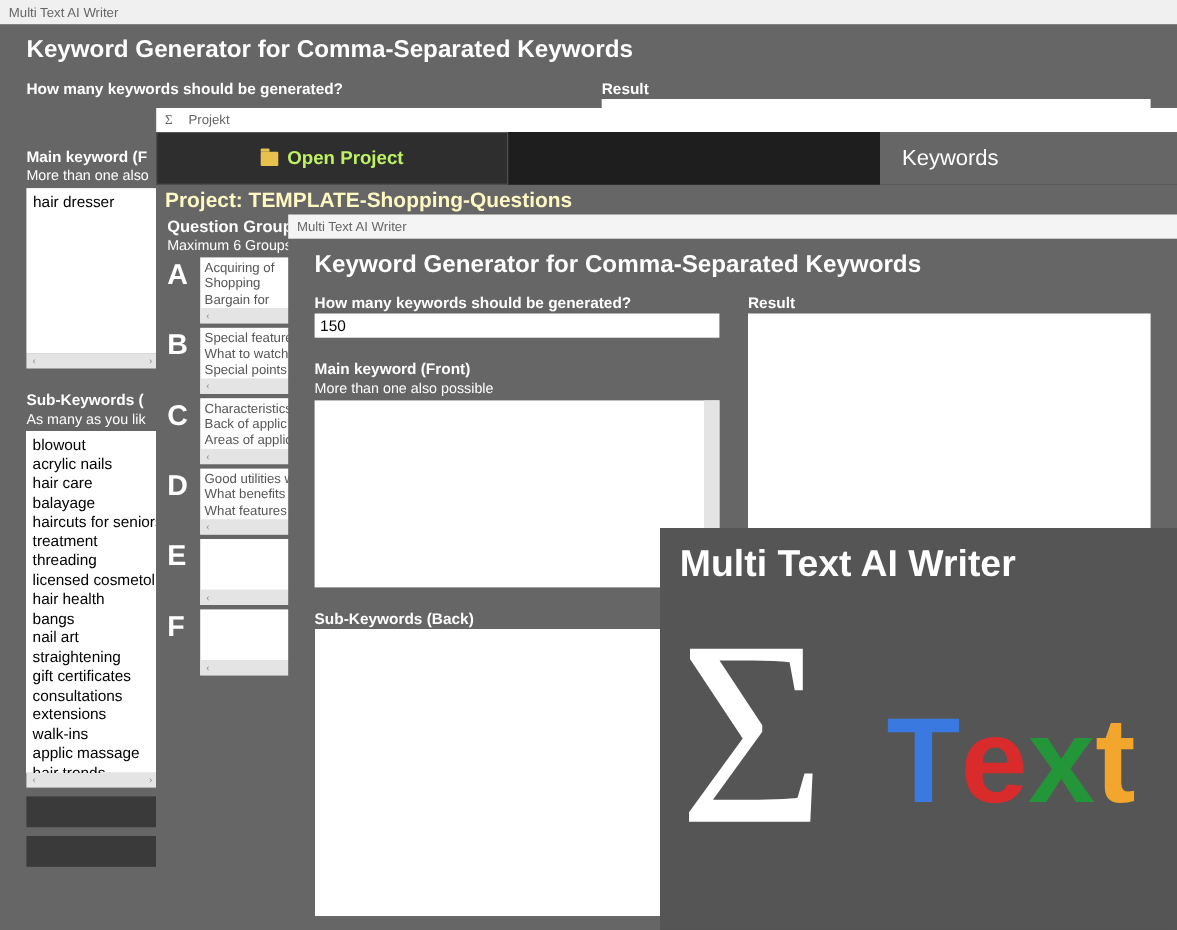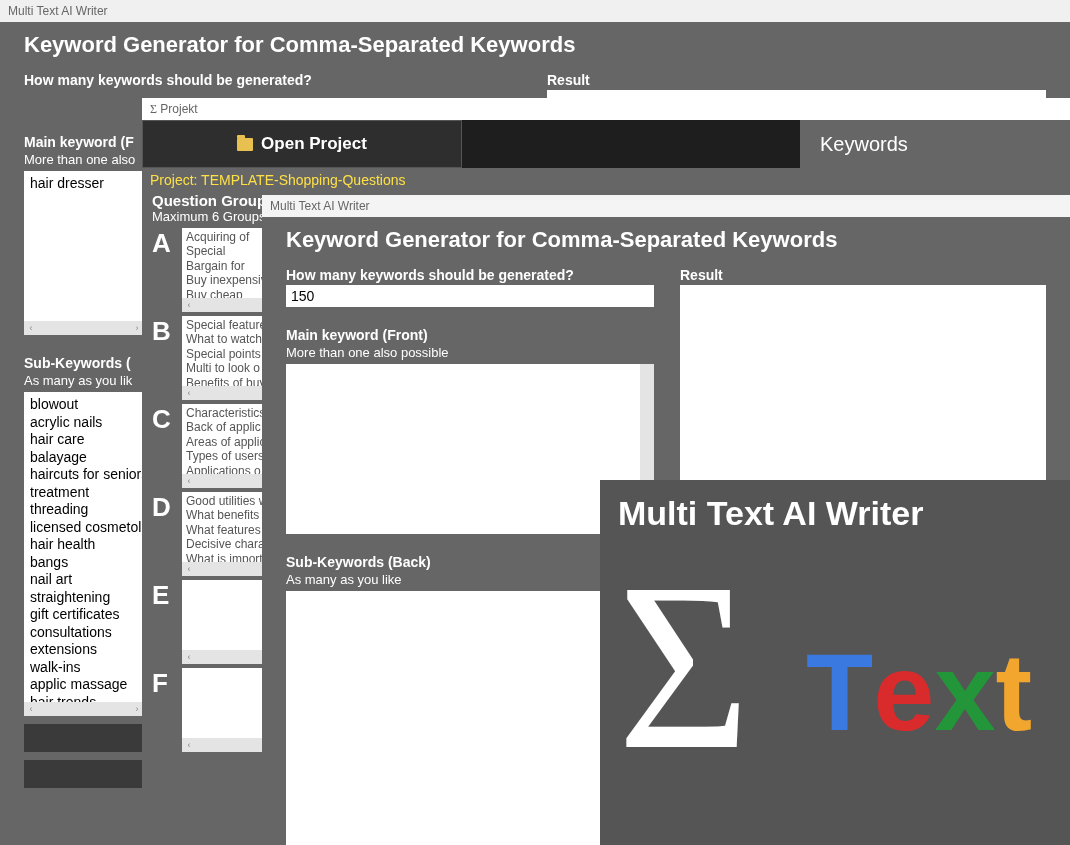--- a/index.html
+++ b/index.html
@@ -51,36 +51,36 @@
   #win1 .content { padding: 0 24px; }
   #win1 .cols { display:flex; gap:24px; }
   #win1 .col { flex:1; min-width:0; }
   
   #win2 { left:142px; top:98px; width:928px; height:747px; background:#666; }
   #win2 .titlebar { background:#fff; }
   #win2 .toolbar {
     background:#1e1e1e; display:flex; height:48px; align-items:stretch;
   }
   #win2 .toolbar .btn {
-    flex:0 0 320px; background:#2e2e2e; color:#ffffff; font-size:17px;
+    flex:0 0 320px; background:#2e2e2e; color:#bef264; font-size:17px;
     font-weight:bold; display:flex; align-items:center; justify-content:center;
     gap:8px; border:1px solid #555;
   }
   #win2 .toolbar .spacer{flex:1;}
   #win2 .toolbar .settings {
     flex:0 0 270px; background:#666; color:#fff; font-size:20px;
     display:flex; align-items:center; padding-left:20px;
   }
-  #win2 .projline { color:#fde047; font-weight:normal; font-size:14px; padding:4px 8px; }
+  #win2 .projline { color:#fef9c3; font-weight:bold; font-size:19px; padding:4px 8px; }
   #win2 .body { padding:0 10px; color:#fff; }
   #win2 .grouplbl { font-size:15px; font-weight:bold; }
   #win2 .groupsub { font-size:13px; }
   #win2 .grp { display:flex; align-items:flex-start; gap:6px; margin-top:4px;}
   #win2 .grp .letter { color:#fff; font-size:26px; font-weight:bold; width:24px;}
-  #win2 .grp .box { background:#fff; width:100px; height:84px; position:relative; overflow:hidden;}
+  #win2 .grp .box { background:#fff; width:100px; height:60px; position:relative; overflow:hidden;}
   #win2 .grp .box .lines { font-size:12px; color:#555; padding:2px 4px; line-height:1.2; white-space:nowrap;}
   #win2 .grp .box .sx { position:absolute; bottom:0;left:0;right:0;}
   .folder-icon { width:16px; height:13px; background:#e8c050; border-radius:1px; position:relative; display:inline-block;}
   .folder-icon::before{content:"";position:absolute;top:-3px;left:0;width:8px;height:3px;background:#e8c050;border-radius:1px 1px 0 0;}
   
   #win3 { left:262px; top:195px; width:808px; height:650px; background:#666;}
   #win3 .content { padding:0 24px; color:#fff; }
   #win3 .cols2 { display:flex; gap:26px; }
   #win3 .colL { flex:0 0 368px; }
   #win3 .colR { flex:1; }
@@ -165,21 +165,21 @@
       </div>
 
     <button class="btn-dark"></button>
     <button class="btn-dark"></button>
   </div>
 </div>
 
 <div id="win2" class="win">
   <div class="titlebar">
     <span style="font-family:Georgia;">Σ</span>
-    <span style="margin-left:0;">Projekt</span>
+    <span style="margin-left:11px;">Projekt</span>
   </div>
   <div class="toolbar">
     <div class="btn">
       <span class="folder-icon"></span>
       <span>Open Project</span>
     </div>
     <div class="spacer"></div>
     <div class="settings">
       <span>Keywords</span>
     </div>
@@ -187,21 +187,21 @@
   <div class="projline">Project: TEMPLATE-Shopping-Questions</div>
   <div class="body">
     <div class="grouplbl">Question Groups</div>
     <div class="groupsub">Maximum 6 Groups</div>
     <div id="groups-container">
         <div class="grp">
           <div class="letter">A</div>
           <div class="box">
             <div class="lines">
               <div>Acquiring of</div>
-              <div>Special</div>
+              <div>Shopping</div>
               <div>Bargain for</div>
               <div>Buy inexpensiv</div>
               <div>Buy cheap</div>
             </div>
             <div class="scrollx sx">
               <span class="arrow-l">‹</span>
               <span class="arrow-r">›</span>
             </div>
           </div>
         </div>
@@ -293,21 +293,20 @@
         <div style="position:relative;">
           <div class="txtbox" id="w3-mainkw" style="height:170px; padding-right:16px;">
               <div>hair dresser</div>
               <div>hair salon</div>
               <div>hairstylist</div>
             </div>
           <div class="scrolly"></div>
         </div>
         <div style="height:14px"></div>
         <div class="lbl">Sub-Keywords (Back)</div>
-        <div class="sublbl">As many as you like</div>
         <div class="txtbox" id="w3-subkw" style="height:260px;">
             <div>color</div>
             <div>bangs</div>
             <div>gel nails</div>
             <div>nail art</div>
             <div>balayage</div>
             <div>walk-ins</div>
             <div>bridal makeup</div>
             <div>bridal hair</div>
             <div>braiding</div>

